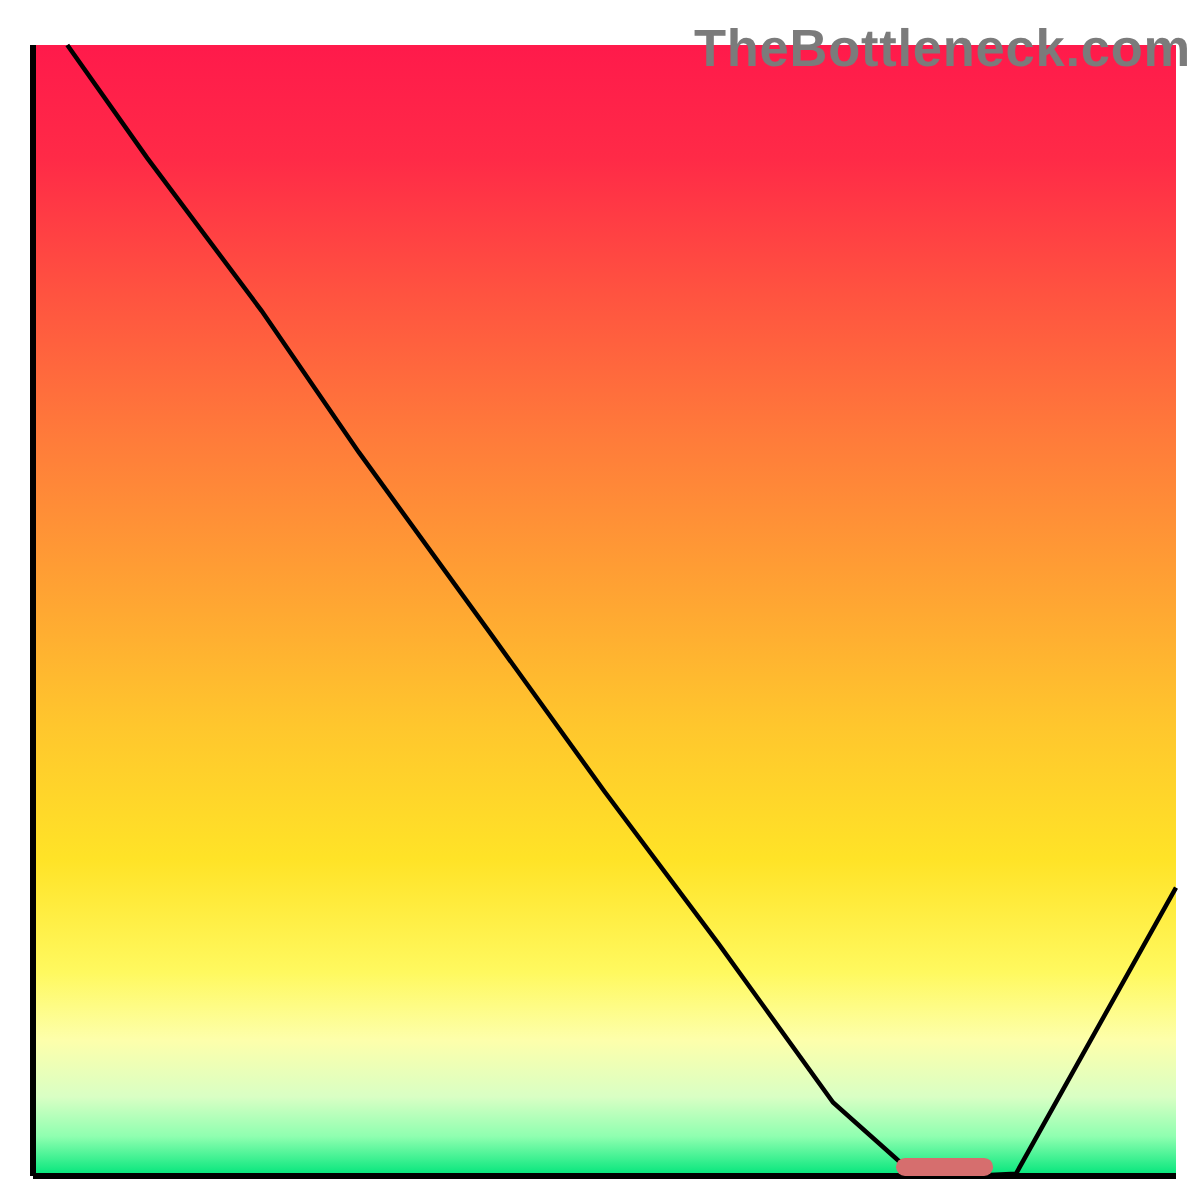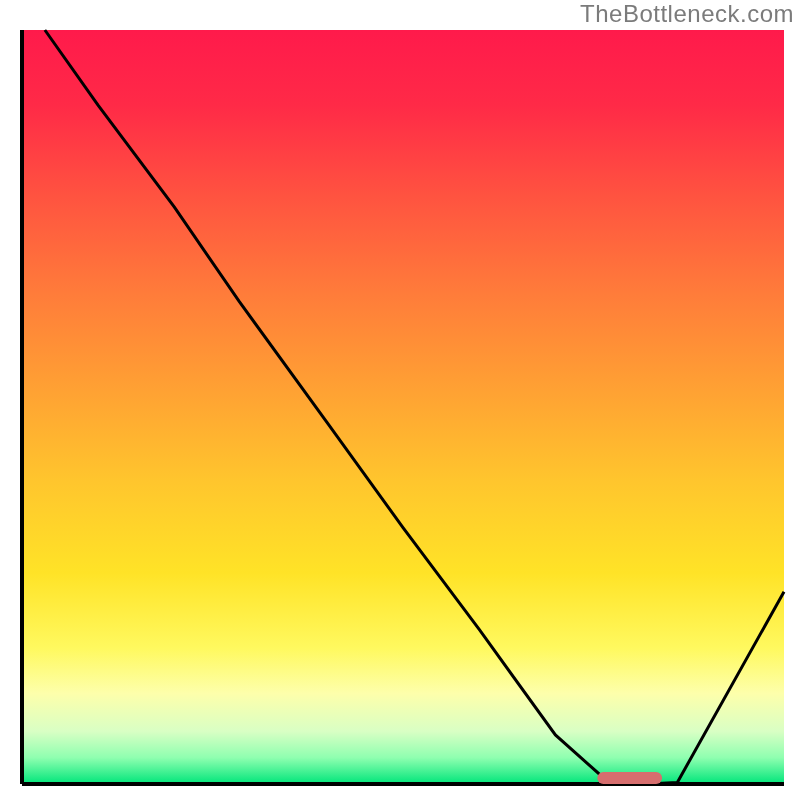--- a/index.html
+++ b/index.html
@@ -1,17 +1,17 @@
 <!DOCTYPE html>
 <html><head>
 <meta charset="utf-8">
 <style>
   html,body{margin:0;padding:0;width:800px;height:800px;overflow:hidden;background:#fff;font-family:Arial,Helvetica,sans-serif}
   .chart-wrap{position:relative;width:800px;height:800px}
-  .watermark{position:absolute;top:0;right:6px;font-size:24px;font-weight:400;color:#7b7b7b;letter-spacing:.5px}
+  .watermark{position:absolute;top:13px;right:6px;font-size:35px;font-weight:700;color:#7b7b7b;letter-spacing:.5px}
   svg{display:block}
 </style>
 </head>
 <body>
 
 <div class="chart-wrap">
   <div class="watermark">TheBottleneck.com</div>
   <svg id="svg" width="800" height="800">
     <defs>
       <linearGradient id="bg-grad" x1="0" y1="0" x2="0" y2="1">

